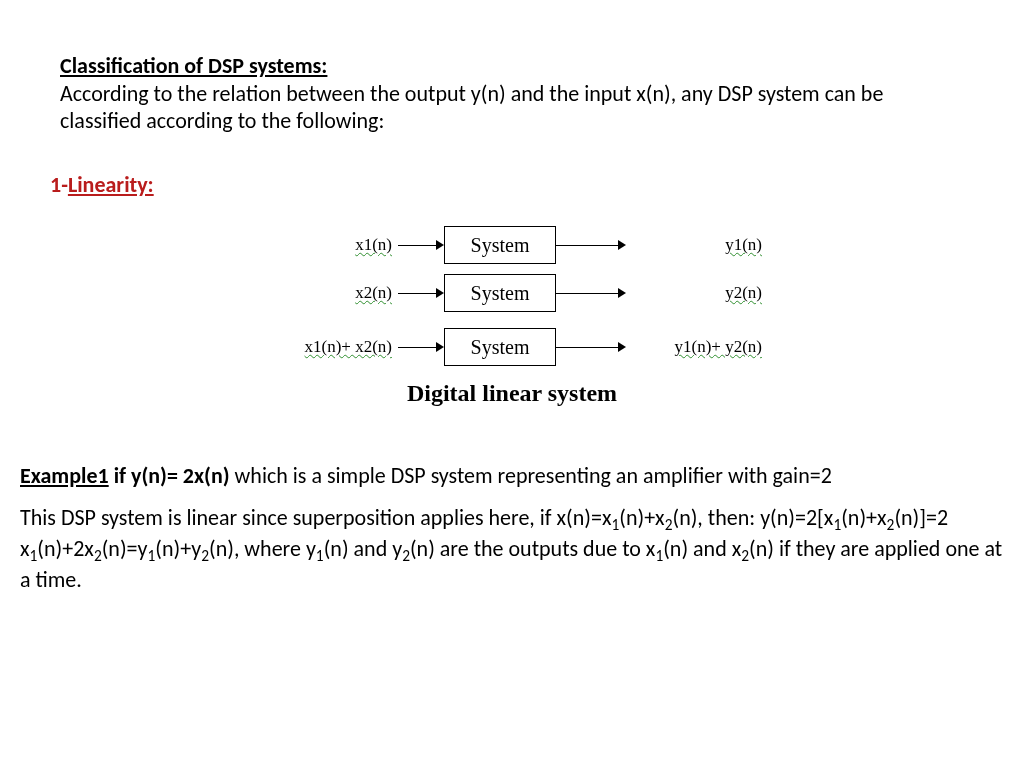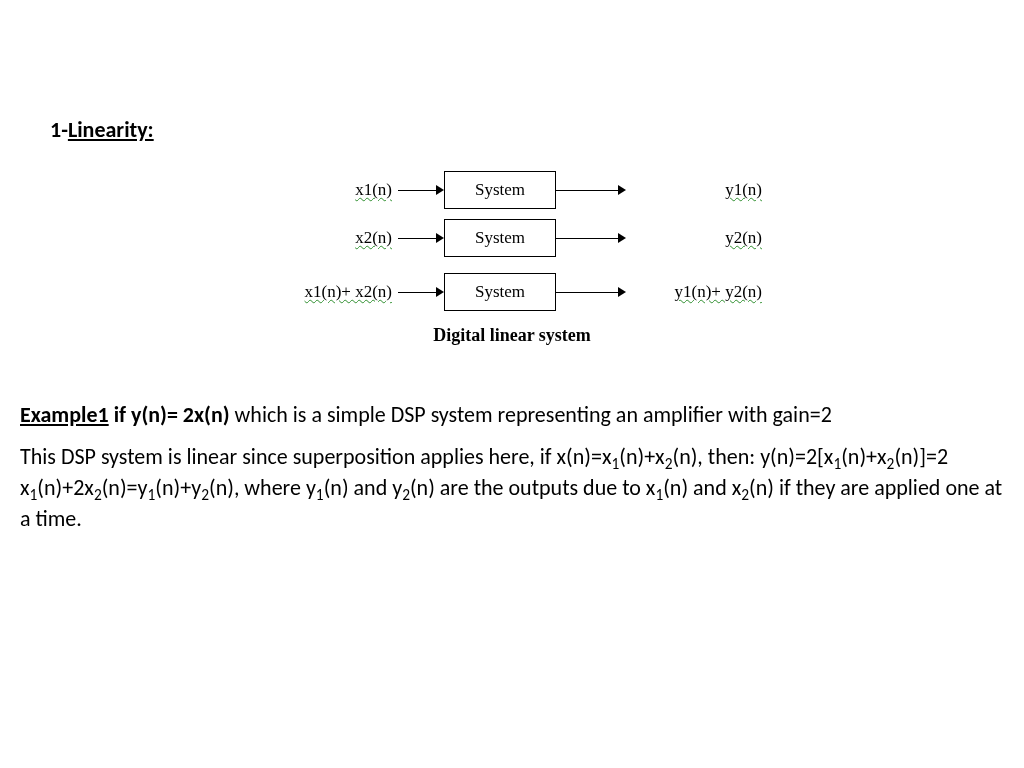--- a/index.html
+++ b/index.html
@@ -21,21 +21,21 @@
     text-decoration: underline;
   }
   .para {
     line-height: 1.25;
   }
   .section2 {
     margin-top: 36px;
     margin-left: -10px;
   }
   .linearity-heading {
-    color: #000000;
+    color: #b91c1c;
     font-weight: bold;
   }
   .linearity-heading .u {
     text-decoration: underline;
   }
   .diagram-area {
     width: 100%;
     margin-top: 28px;
     display: flex;
     flex-direction: column;
@@ -60,21 +60,21 @@
   .left-label { width: 130px; text-align: right; padding-right: 6px; }
   .right-label { width: 130px; text-align: right; padding-left: 6px; }
   .sys-box {
     border: 1px solid #000;
     width: 110px;
     height: 36px;
     display: flex;
     align-items: center;
     justify-content: center;
     font-family: "Times New Roman", serif;
-    font-size: 17px;
+    font-size: 20px;
   }
   .arrow {
     width: 46px;
     height: 14px;
     position: relative;
   }
   .arrow::before {
     content: "";
     position: absolute;
     top: 7px;
@@ -89,40 +89,41 @@
     top: 2px;
     width: 0; height: 0;
     border-left: 8px solid #000;
     border-top: 5px solid transparent;
     border-bottom: 5px solid transparent;
   }
   .arrow.long { width: 70px; }
   .caption {
     font-family: "Times New Roman", serif;
     font-weight: bold;
-    font-size: 18px;
+    font-size: 24px;
     margin-top: 4px;
   }
   .example-block {
     margin-top: 55px;
     margin-left: -40px;
     margin-right: -40px;
   }
   .ex-head { font-weight: bold; text-decoration: underline; }
   .ex-bold { font-weight: bold; }
   .ex-body { margin-top: 14px; line-height: 1.3; }
   sub { font-size: 0.7em; }
 </style>
 </head>
 <body>
 
 <div class="page">
 
   <div class="para">
-    <br>
+    <span class="heading-main">Classification of DSP systems:</span><br>
+    <span>According to the relation between the output y(n)  and the input x(n), any DSP system can be classified according to the following:</span>
   </div>
 
   <div class="section2 para">
     <span class="linearity-heading">
       <span>1-</span><span class="u">Linearity:</span>
     </span><br>
   </div>
 
   <div class="diagram-area">
     <div class="diagram-row">

